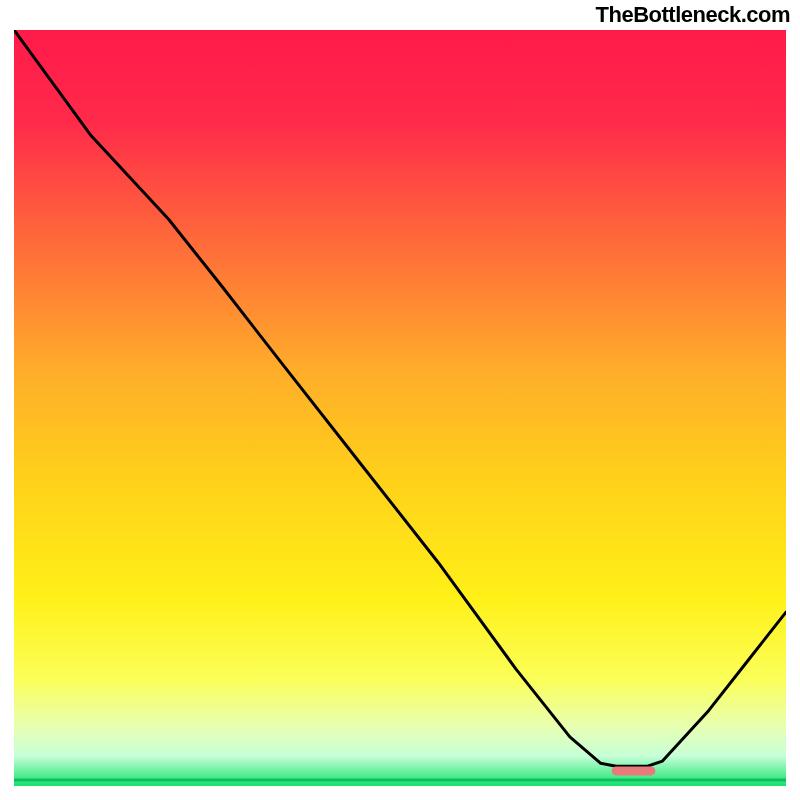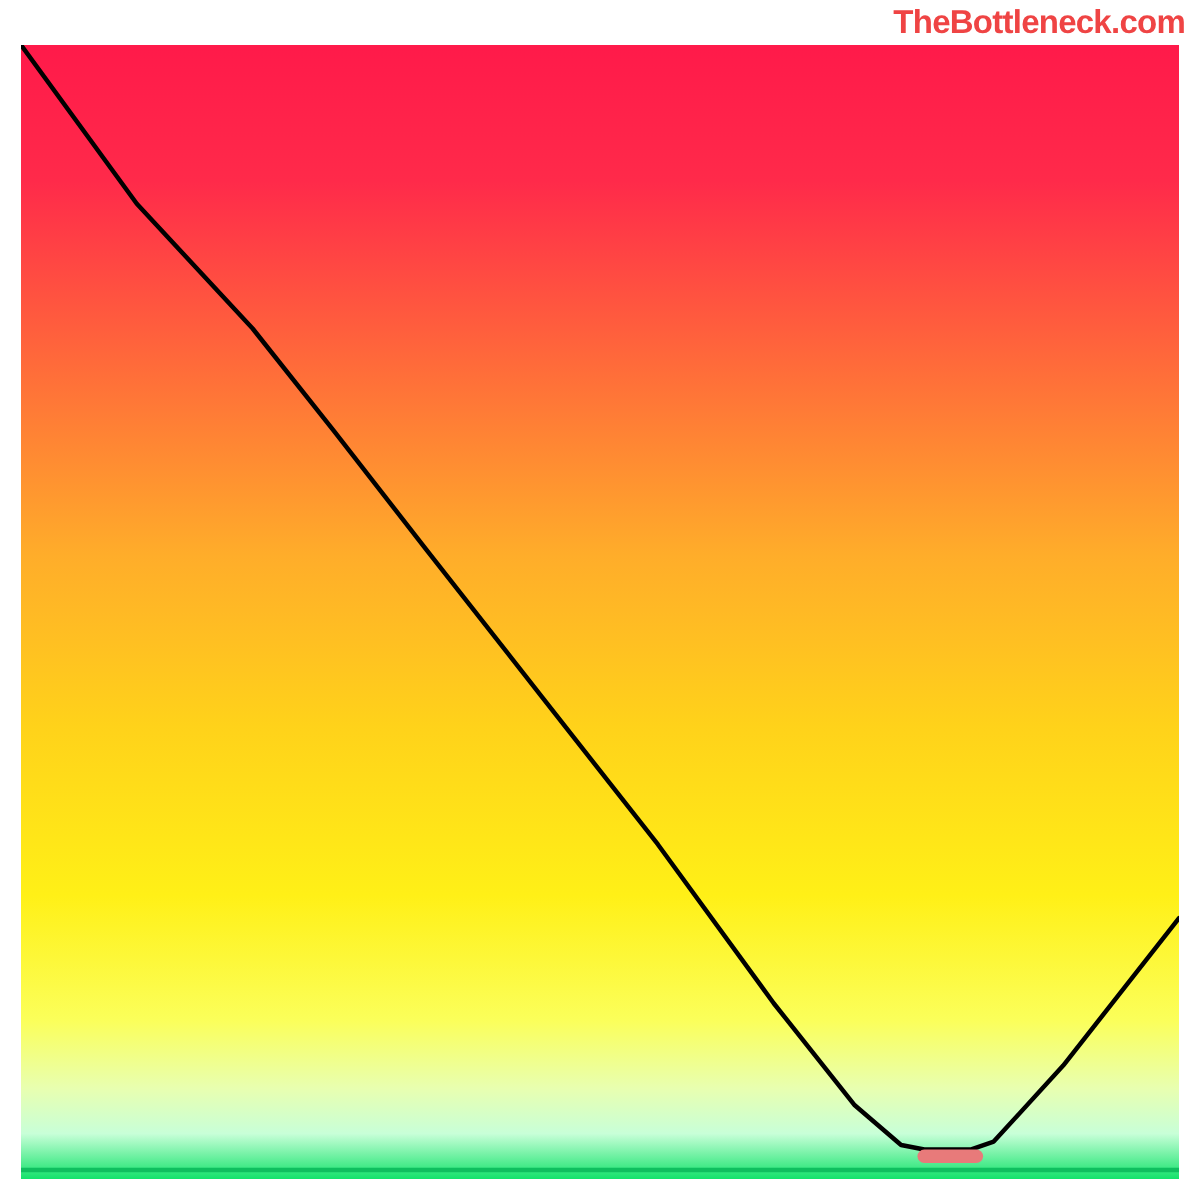--- a/index.html
+++ b/index.html
@@ -9,21 +9,21 @@
     position: relative;
     font-family: Arial, sans-serif;
     background: #ffffff;
   }
   .watermark {
     position: absolute;
     top: 2px;
     right: 10px;
     font-size: 22px;
     font-weight: bold;
-    color: #ef4444;
+    color: #000000;
     z-index: 10;
     letter-spacing: -0.5px;
   }
   .chart-area {
     position: absolute;
     top: 30px;
     left: 14px;
     width: 772px;
     height: 756px;
   }

